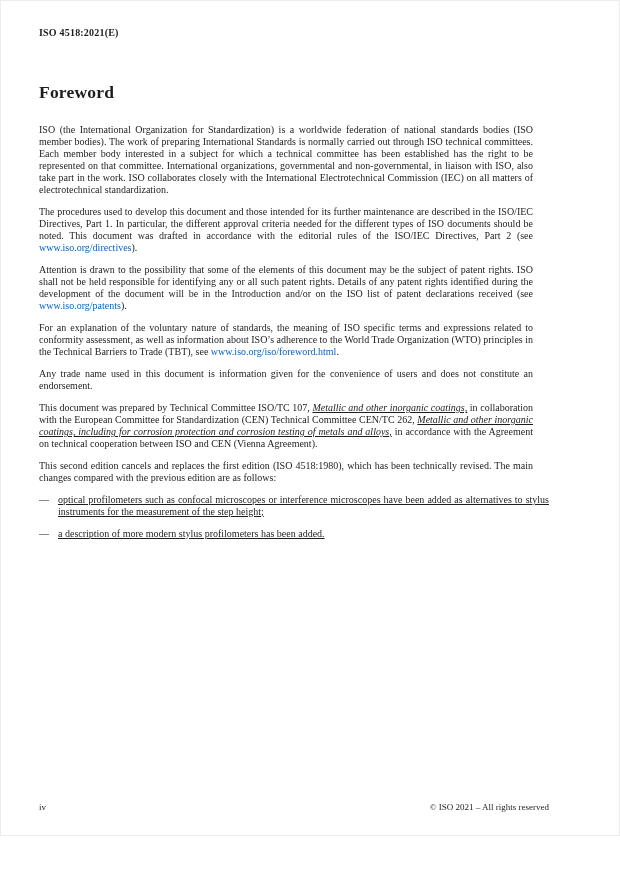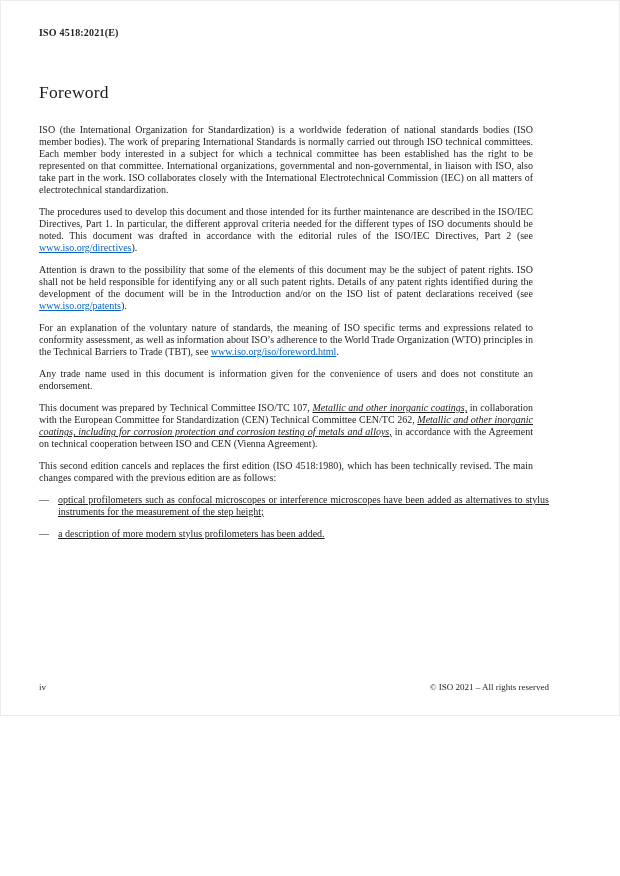--- a/index.html
+++ b/index.html
@@ -1,46 +1,45 @@
 <!DOCTYPE html>
 <html style="--link-color: #0563C1;"><head>
 <meta charset="utf-8">
 <style>
   html, body { margin: 0; padding: 0; background: #ffffff; }
   .page {
     position: relative;
     width: 620px;
-    height: 716px;
+    height: 836px;
     box-sizing: border-box;
     background: #ffffff;
     border: 1px solid #ececec;
     padding: 26px 70px 8px 38px;
     font-family: "Liberation Serif", serif;
     color: #1d1d1f;
   }
   .doc-header {
     font-weight: bold;
     font-size: 10px;
     letter-spacing: 0.2px;
   }
   .title {
     font-size: 17.5px;
-    font-weight: normal;
+    font-weight: bold;
     margin: 44px 0 21px 0;
     letter-spacing: 0.2px;
   }
   .para {
     font-size: 10px;
     line-height: 12px;
     text-align: justify;
     margin: 0 16px 10px 0;
   }
   .link {
     color: var(--link-color, #0563C1);
-    text-decoration: underline;
     cursor: pointer;
   }
   em { font-style: italic; text-decoration: underline; }
   .bullet {
     display: flex;
     font-size: 10px;
     line-height: 12px;
     margin: 0 0 10px 0;
   }
   .dash { flex: 0 0 19px; width: 19px; }

